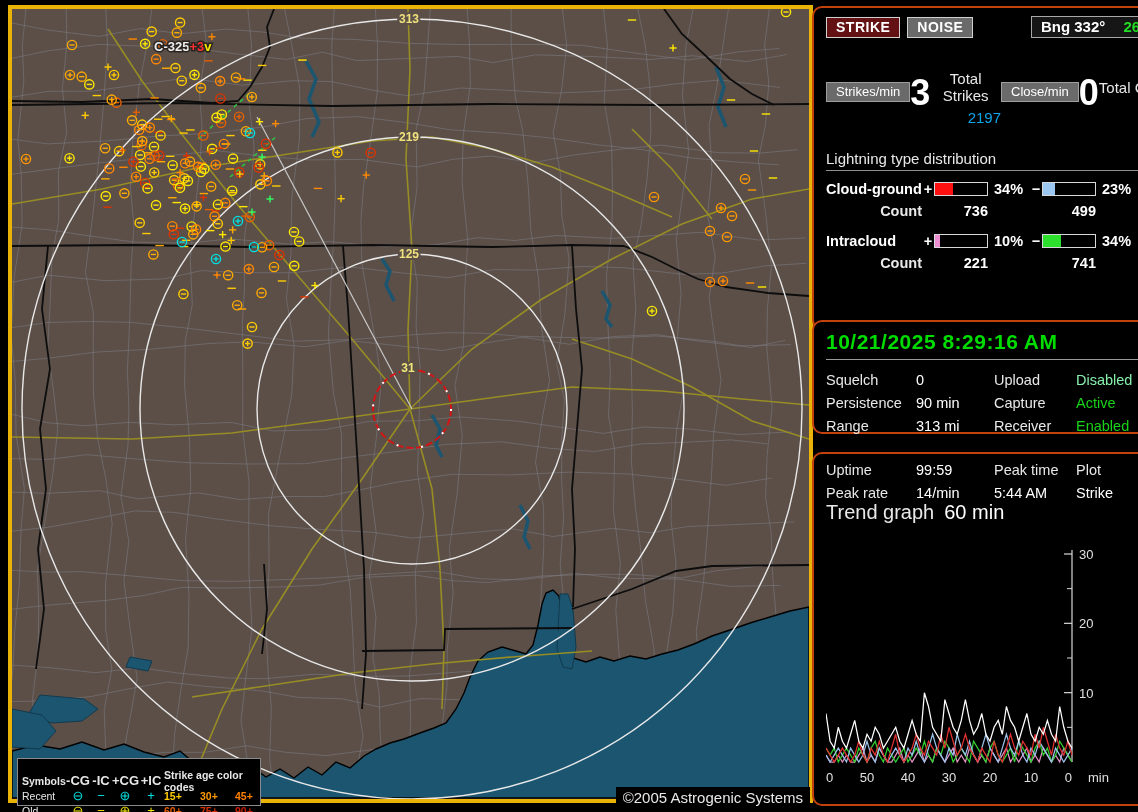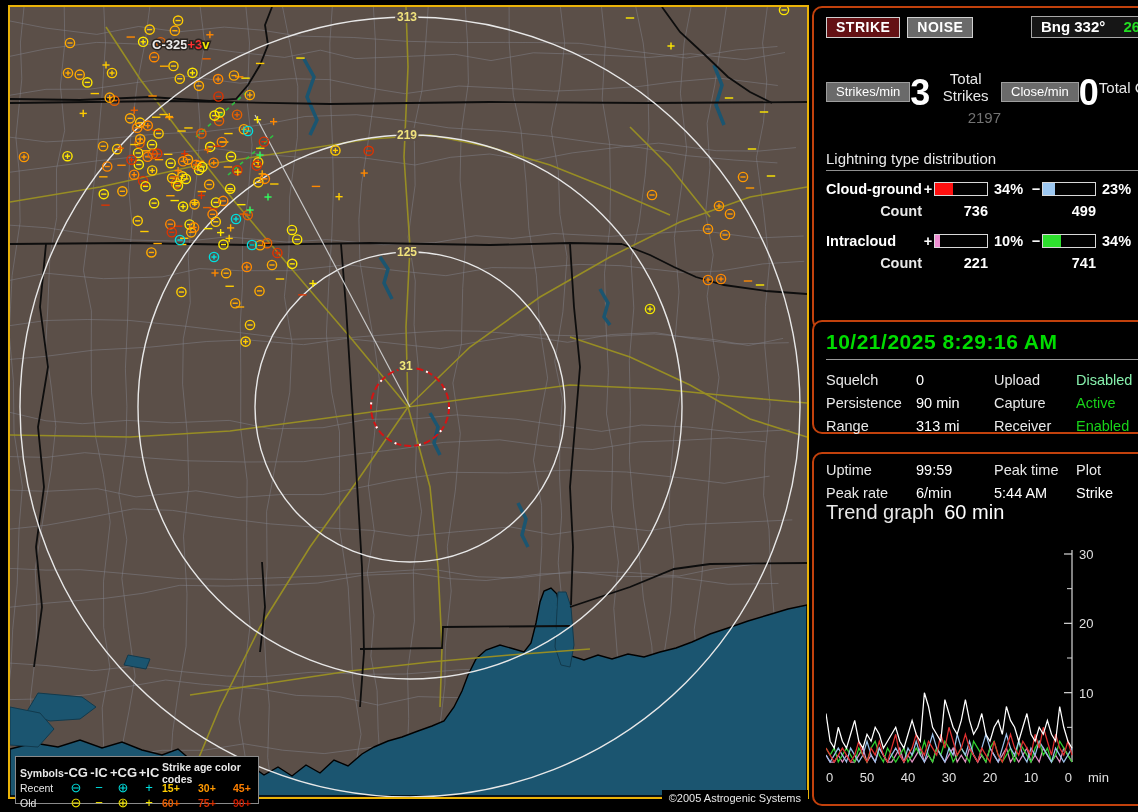--- a/index.html
+++ b/index.html
@@ -2,31 +2,31 @@
 <html><head>
 <meta charset="utf-8">
 <style>
   html,body{margin:0;padding:0;background:#000;}
   body{width:1138px;height:812px;position:relative;overflow:hidden;
        font-family:"Liberation Sans",sans-serif;color:#fff;-webkit-font-smoothing:antialiased;}
   .screen{position:absolute;inset:0;}
 
   
   #map{position:absolute;left:8px;top:5px;width:797px;height:790px;
-       border:2px solid #eab308;background:#5b4f48;overflow:visible;}
+       border:4px solid #eab308;background:#5b4f48;overflow:visible;}
   #mapsvg{position:absolute;left:0;top:0;}
   #legend{position:absolute;left:5px;bottom:-7px;width:244px;height:48px;background:#000;
           border:1px solid #8a8a8a;font-size:10.5px;color:#e8e8e8;z-index:6;
           display:grid;grid-template-columns:44px 24px 22px 26px 26px 36px 35px 33px;
-          grid-auto-rows:15px;align-items:center;padding:8px 4px;box-sizing:border-box;}
+          grid-auto-rows:15px;align-items:center;padding:14px 4px;box-sizing:border-box;}
   #legend .hdr{font-weight:bold;}
   #legend .sym{font-size:13px;text-align:center;line-height:13px;}
   #legend .age{font-weight:bold;}
   #copyright{position:absolute;right:-1px;bottom:-10px;background:#000;color:#e8e8e8;
-             font-size:11px;padding:2px 7px 3px 7px;z-index:6;}
+             font-size:15px;padding:2px 7px 3px 7px;z-index:6;}
 
   
   .panel{position:absolute;left:812px;width:378px;background:#000;border:2px solid #c2410c;
          border-radius:10px;box-sizing:border-box;}
   #panel-top{top:6px;height:324px;padding:8px 12px;}
   #panel-status{top:320px;height:114px;padding:8px 12px;}
   #panel-stats{top:452px;height:354px;padding:8px 12px;}
 
   .btnrow{display:flex;align-items:center;}
   .pushbtn{font-family:"Liberation Sans",sans-serif;font-weight:bold;font-size:14px;
@@ -36,21 +36,21 @@
   #bng{margin-left:auto;background:#161616;border:1px solid #a8a8a8;padding:1px 9px 2px 9px;
        font-weight:bold;font-size:15px;}
   #bng .dist{margin-left:14px;}
 
   .counters{display:flex;margin-top:20px;}
   .ccol{flex:1;display:flex;align-items:center;}
   .chip{background:#6a6a6a;border:1px solid #9e9e9e;color:#fff;font-size:13px;padding:1px 9px 2px 9px;}
   .bigval{font-size:36px;font-weight:bold;line-height:40px;margin-top:2px;}
   .total{margin-top:12px;display:inline-block;text-align:center;}
   .tlabel{font-size:15px;color:#e8e8e8;}
-  .tval{font-size:15px;color:#737373;text-align:right;margin-top:5px;}
+  .tval{font-size:15px;color:#0ea5e9;text-align:right;margin-top:5px;}
 
   .dist{margin-top:24px;}
   .dist-title{font-size:15px;color:#e8e8e8;border-bottom:1px solid #909090;padding-bottom:3px;margin-bottom:10px;}
   .dist-row,.dist-cnt{display:grid;grid-template-columns:96px 12px 54px 42px 12px 54px auto;
            align-items:center;font-size:14.5px;font-weight:bold;}
   .dist-row{margin-bottom:6px;}
   .dist-cnt{margin-bottom:14px;font-weight:bold;text-align:right;}
   .dist-cnt .clabel{font-weight:bold;color:#e8e8e8;}
   .bar{height:12px;border:1px solid #d8d8d8;background:#000;position:relative;}
   .bar .fill{position:absolute;left:0;top:0;bottom:0;}
@@ -672,21 +672,21 @@
   </div>
 
   <div class="panel" id="panel-stats">
     <div class="kvgrid">
       <span class="lbl">Uptime</span>
       <span class="val">99:59</span>
       <span class="lbl">Peak time</span>
       <span class="lbl">Plot</span>
 
       <span class="lbl">Peak rate</span>
-      <span class="val">6/min</span>
+      <span class="val">14/min</span>
       <span class="val">5:44 AM</span>
       <span class="val">Strike</span>
     </div>
     <div class="trendrow">
       <span class="lbl">Trend graph</span>
       <span class="val">60 min</span>
     </div>
     <div id="chartbox"><svg width="296" height="254" viewBox="0 0 296 254">
           <line x1="246" y1="4" x2="246" y2="216" stroke="#d8d8d8" stroke-width="1.2"></line>
           <line x1="246" y1="146.66666666666669" x2="238" y2="146.66666666666669" stroke="#d8d8d8" stroke-width="1.2"></line>

